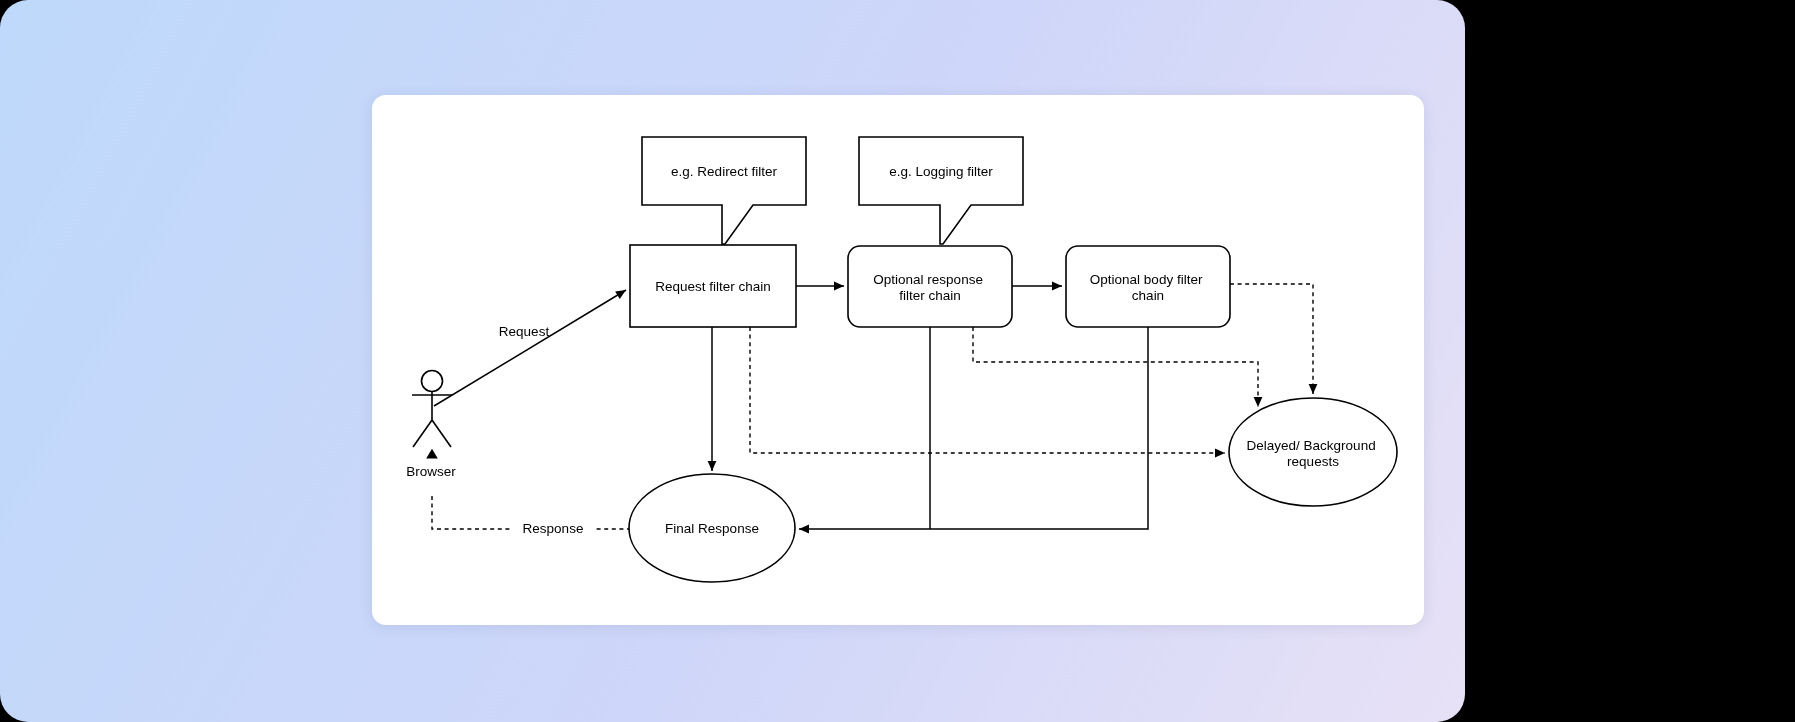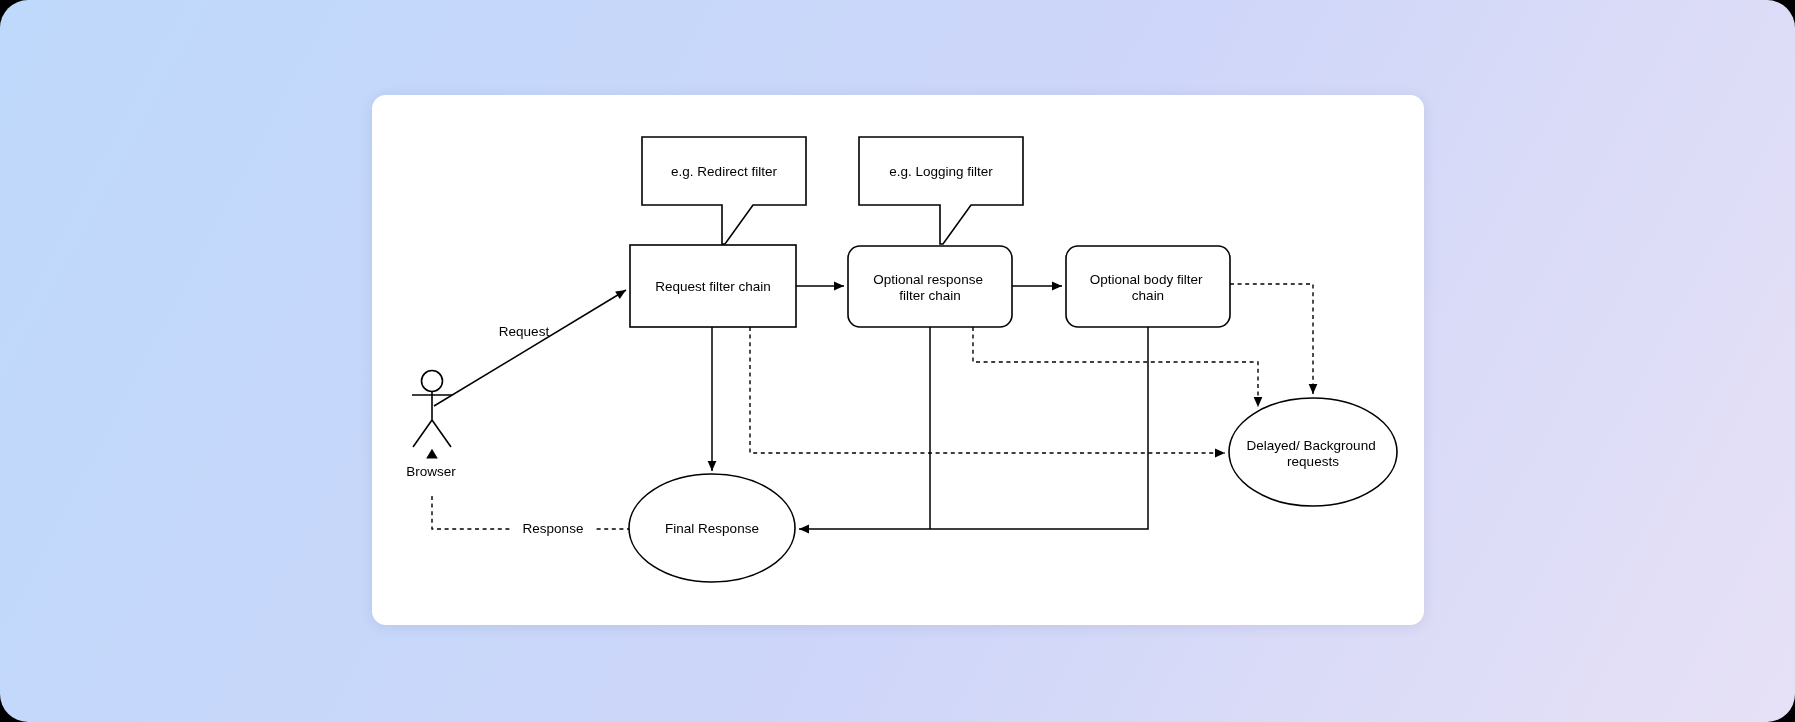--- a/index.html
+++ b/index.html
@@ -3,21 +3,21 @@
 <meta charset="utf-8">
 <style>
   :root { --ink:#000000; --card:#ffffff; }
   html,body { margin:0; padding:0; }
   body {
     width:1795px; height:722px; overflow:hidden;
     background:#000;
     font-family:"Liberation Sans", sans-serif;
   }
   .screen {
-    position:absolute; left:0; top:0; width:1795px; height:722px;
+    position:absolute; left:0; top:0; width:1465px; height:722px;
     border-radius:28px;
     background:linear-gradient(118deg,#bed9fb,#ced6f9 55%,#e7e1f6);
   }
   .card {
     position:absolute; left:372px; top:95px; width:1052px; height:530px;
     background:var(--card); border-radius:14px;
     box-shadow:0 2px 14px rgba(40,50,90,0.10);
   }
   svg { display:block; }
   .shape   { fill:var(--card); stroke:var(--ink); stroke-width:1.6px; }

